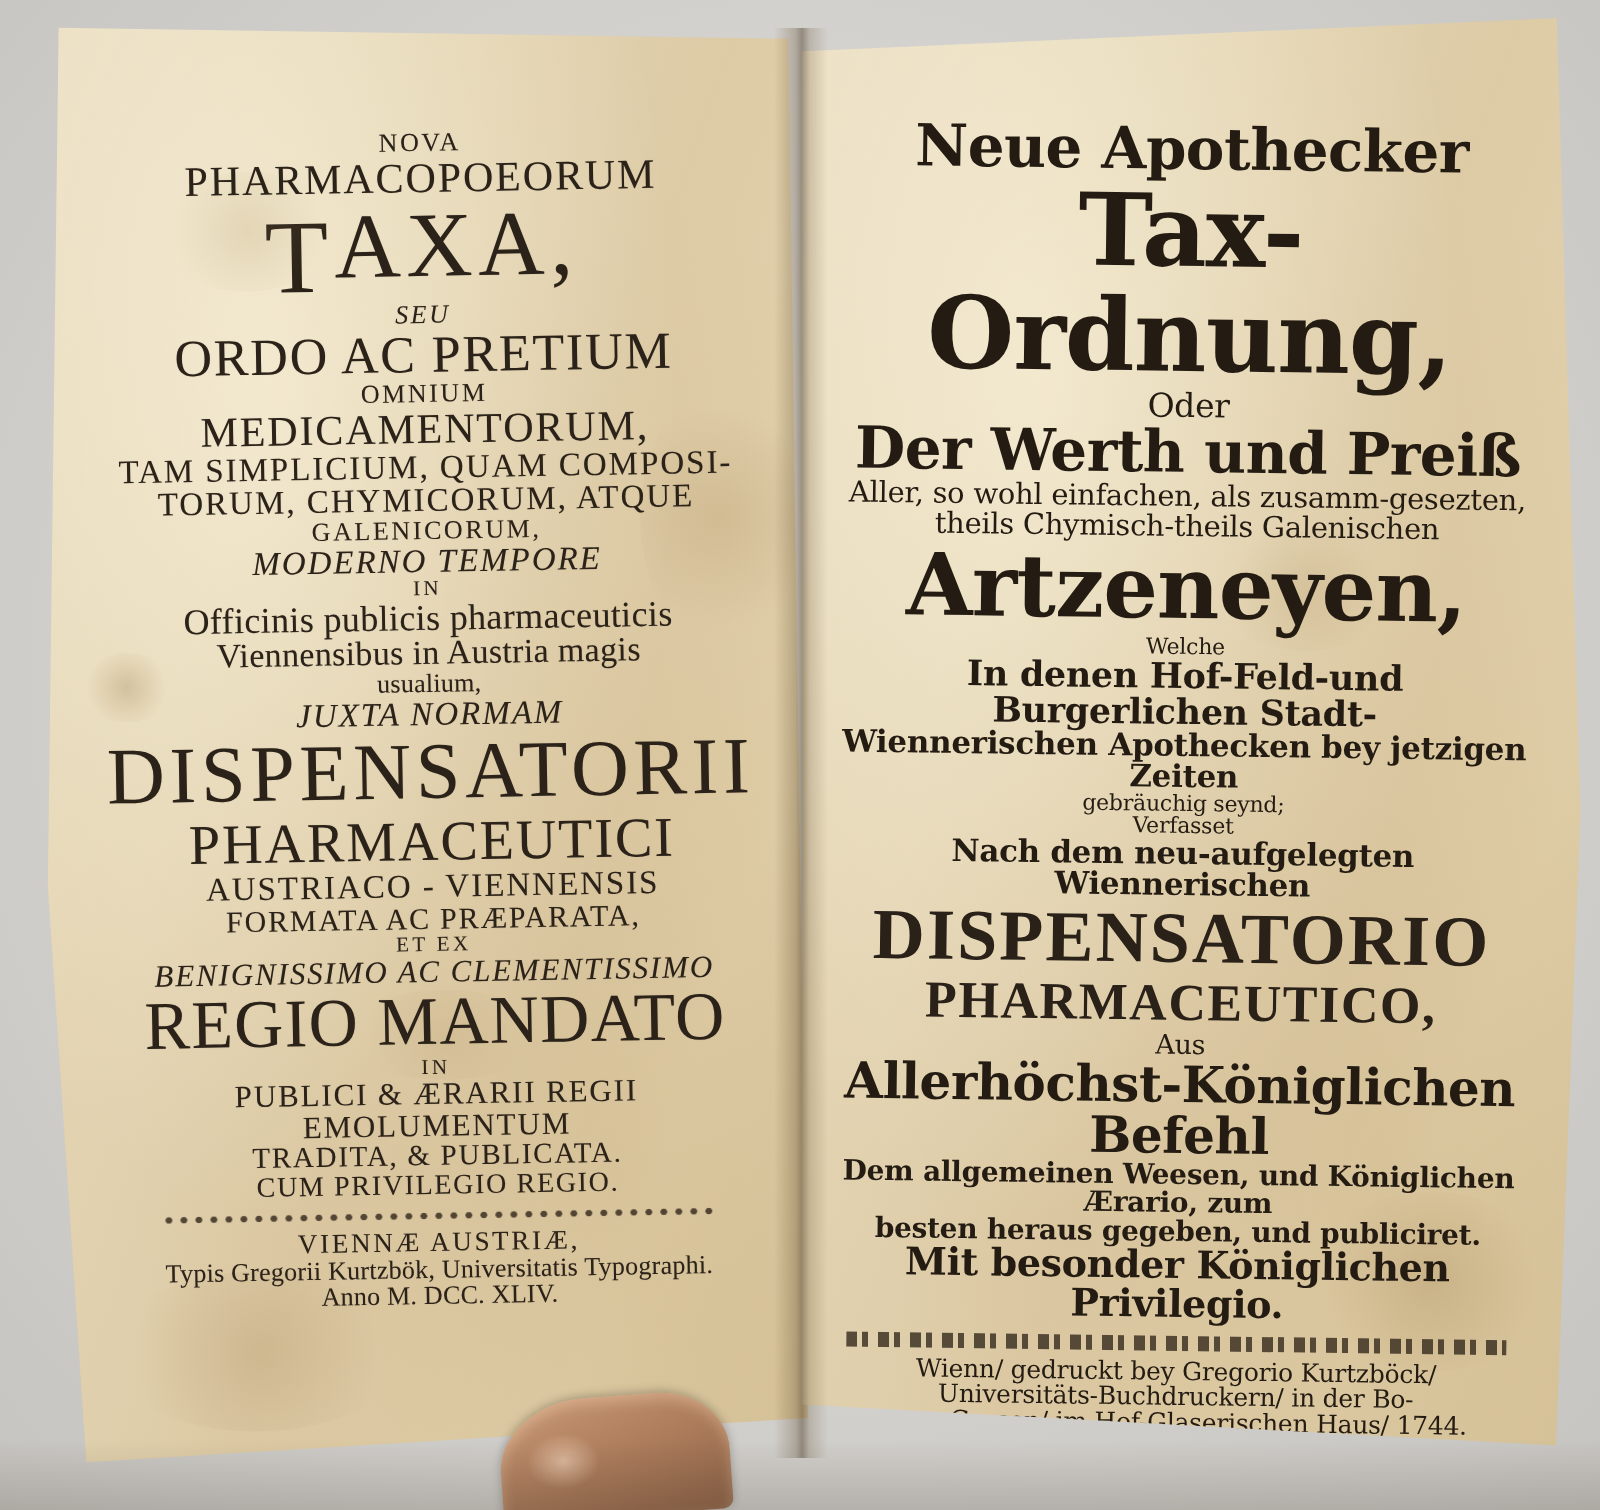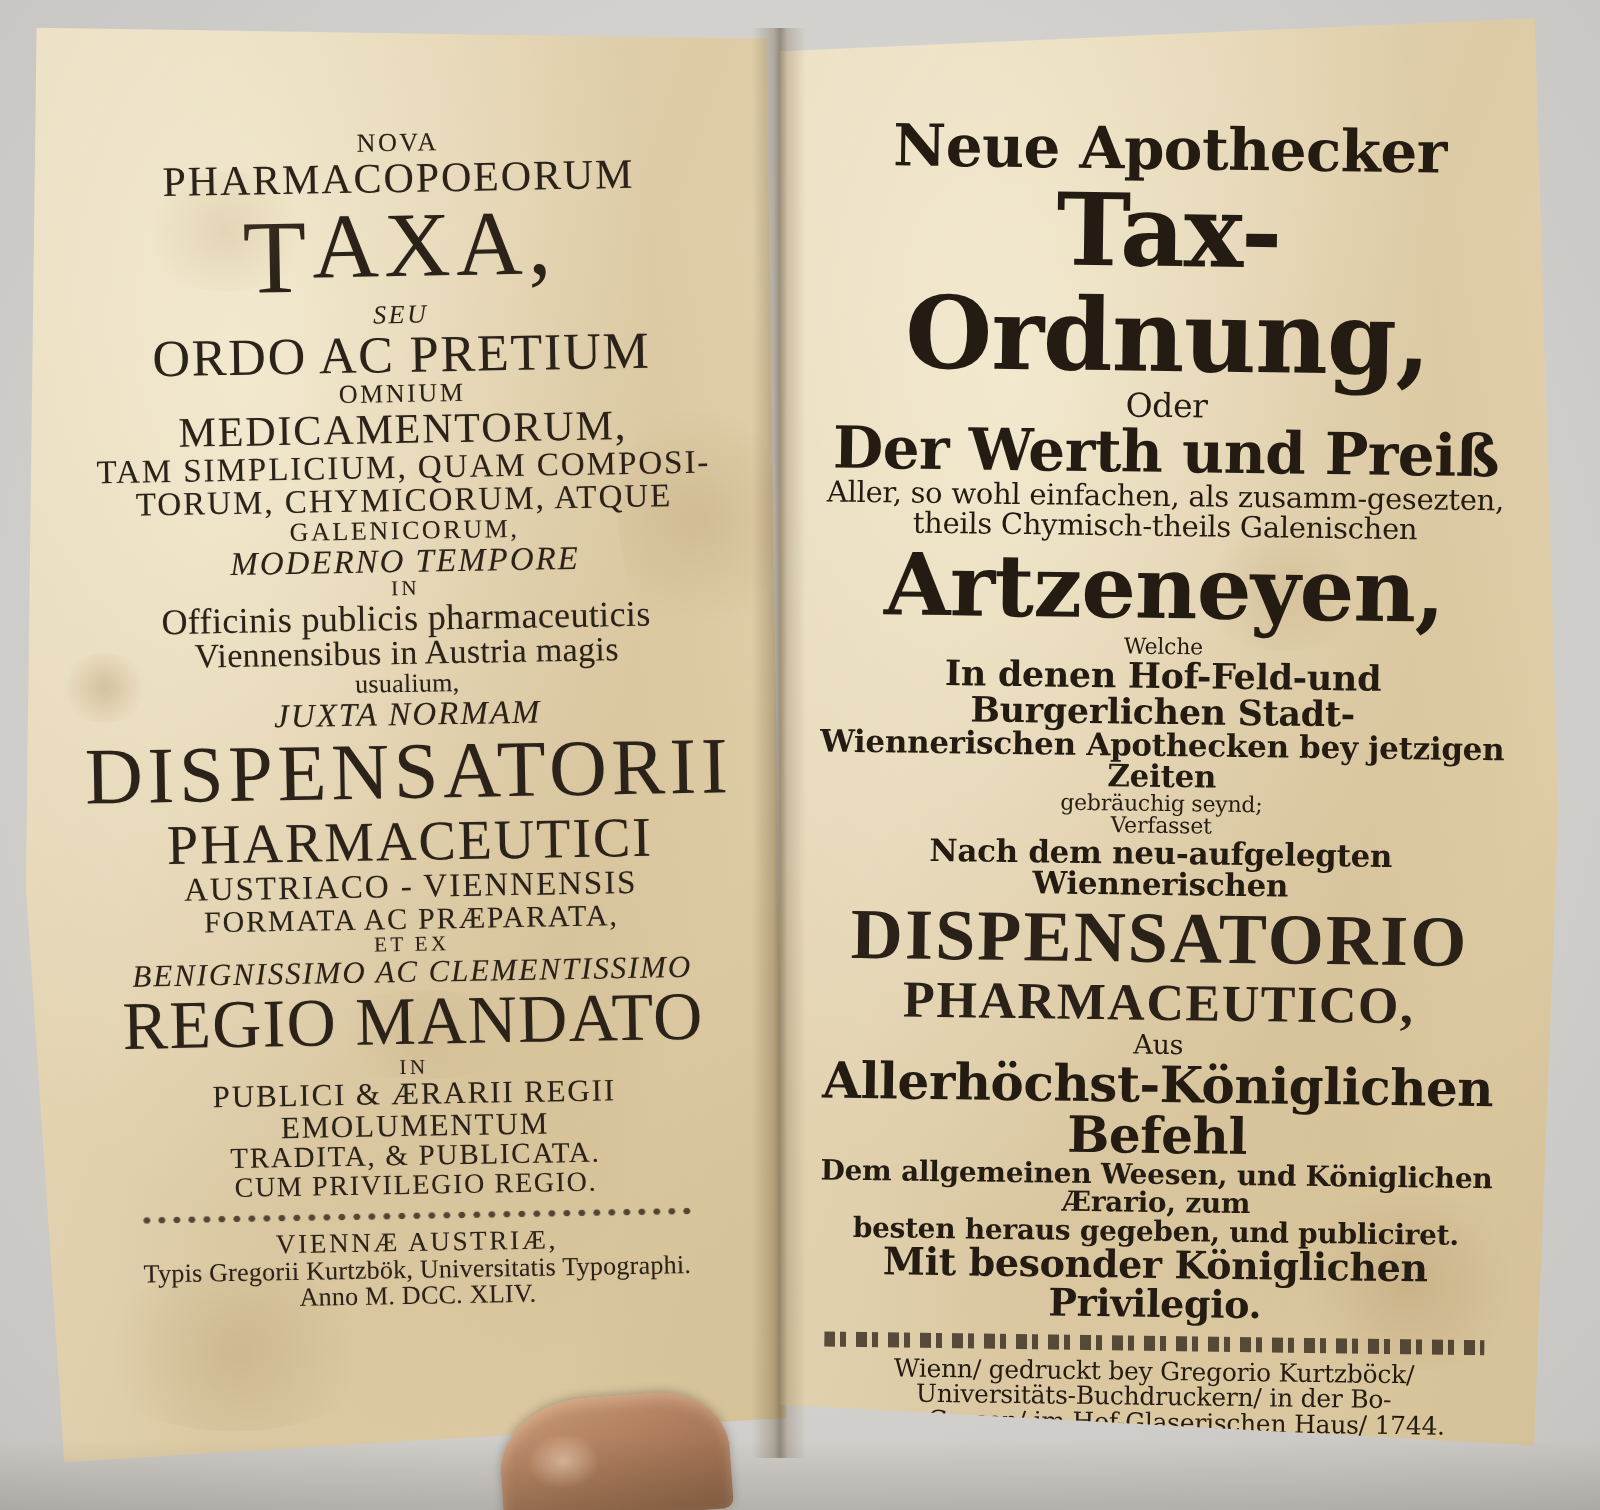--- a/index.html
+++ b/index.html
@@ -17,21 +17,21 @@
   .scene {
     position: relative;
     width: 1600px;
     height: 1510px;
     background: radial-gradient(ellipse at 50% 45%, #e2e0dc 0%, #d2d0cc 60%, #c6c4c0 100%);
   }
 
   
   .book {
     position: absolute;
-    left: 10px;
+    left: 32px;
     top: 10px;
     width: 1560px;
     height: 1460px;
   }
 
   .page {
     position: absolute;
     top: 0;
     height: 1455px;
     background:

